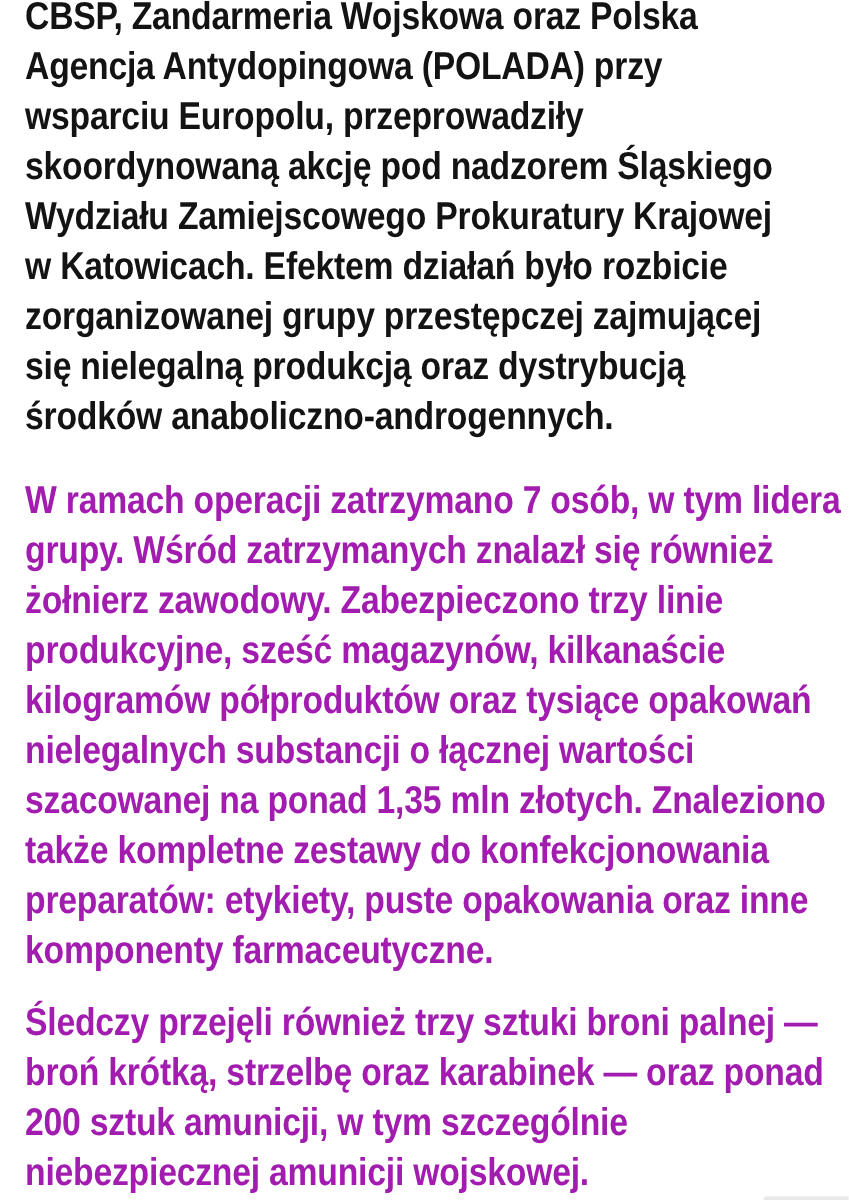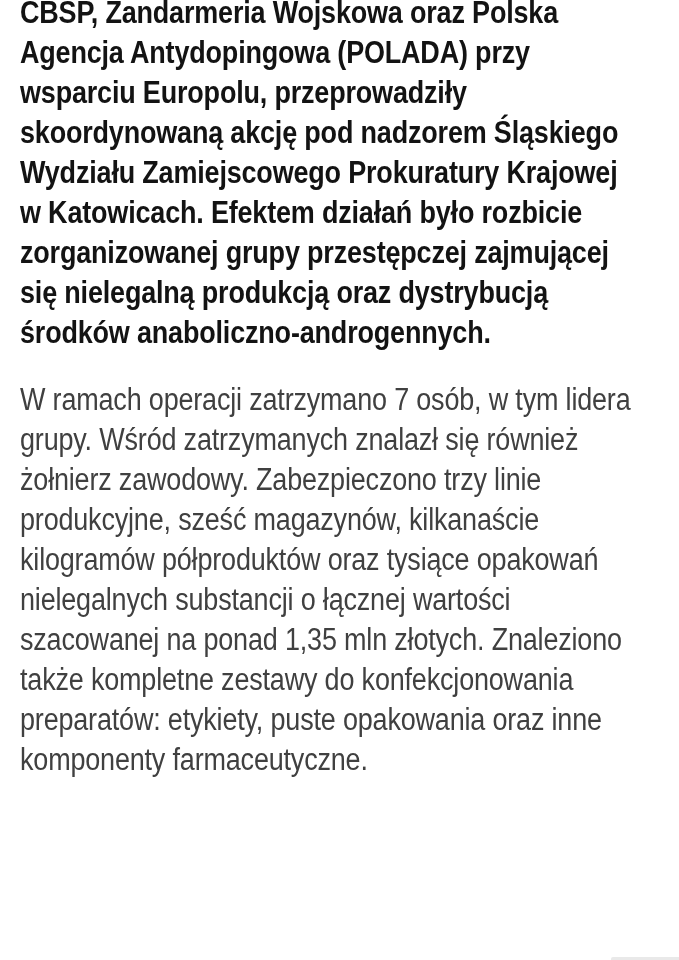--- a/index.html
+++ b/index.html
@@ -30,22 +30,22 @@
     color: #131313;
     margin-bottom: 27px;
   }
   .para.body-2 {
     margin-bottom: 18px;
   }
   .para.body-3 {
     margin-bottom: 0;
   }
   .para.regular {
-    font-weight: 400;
-    color: #404040;
+    font-weight: 700;
+    color: #a21caf;
   }
   .line {
     display: block;
     font-size: 31px;
     line-height: 40px;
     white-space: nowrap;
     transform: scaleX(0.87);
     transform-origin: 0 50%;
     letter-spacing: -0.2px;
   }
@@ -82,16 +82,22 @@
     <span class="line">żołnierz zawodowy. Zabezpieczono trzy linie</span>
     <span class="line">produkcyjne, sześć magazynów, kilkanaście</span>
     <span class="line">kilogramów półproduktów oraz tysiące opakowań</span>
     <span class="line">nielegalnych substancji o łącznej wartości</span>
     <span class="line">szacowanej na ponad 1,35 mln złotych. Znaleziono</span>
     <span class="line">także kompletne zestawy do konfekcjonowania</span>
     <span class="line">preparatów: etykiety, puste opakowania oraz inne</span>
     <span class="line">komponenty farmaceutyczne.</span>
   </p>
 
+  <p class="para regular body-3">
+    <span class="line">Śledczy przejęli również trzy sztuki broni palnej —</span>
+    <span class="line">broń krótką, strzelbę oraz karabinek — oraz ponad</span>
+    <span class="line">200 sztuk amunicji, w tym szczególnie</span>
+    <span class="line">niebezpiecznej amunicji wojskowej.</span>
+  </p>
 
 </div>
 
 <div class="peek-edge"></div>
 
 </body></html>

